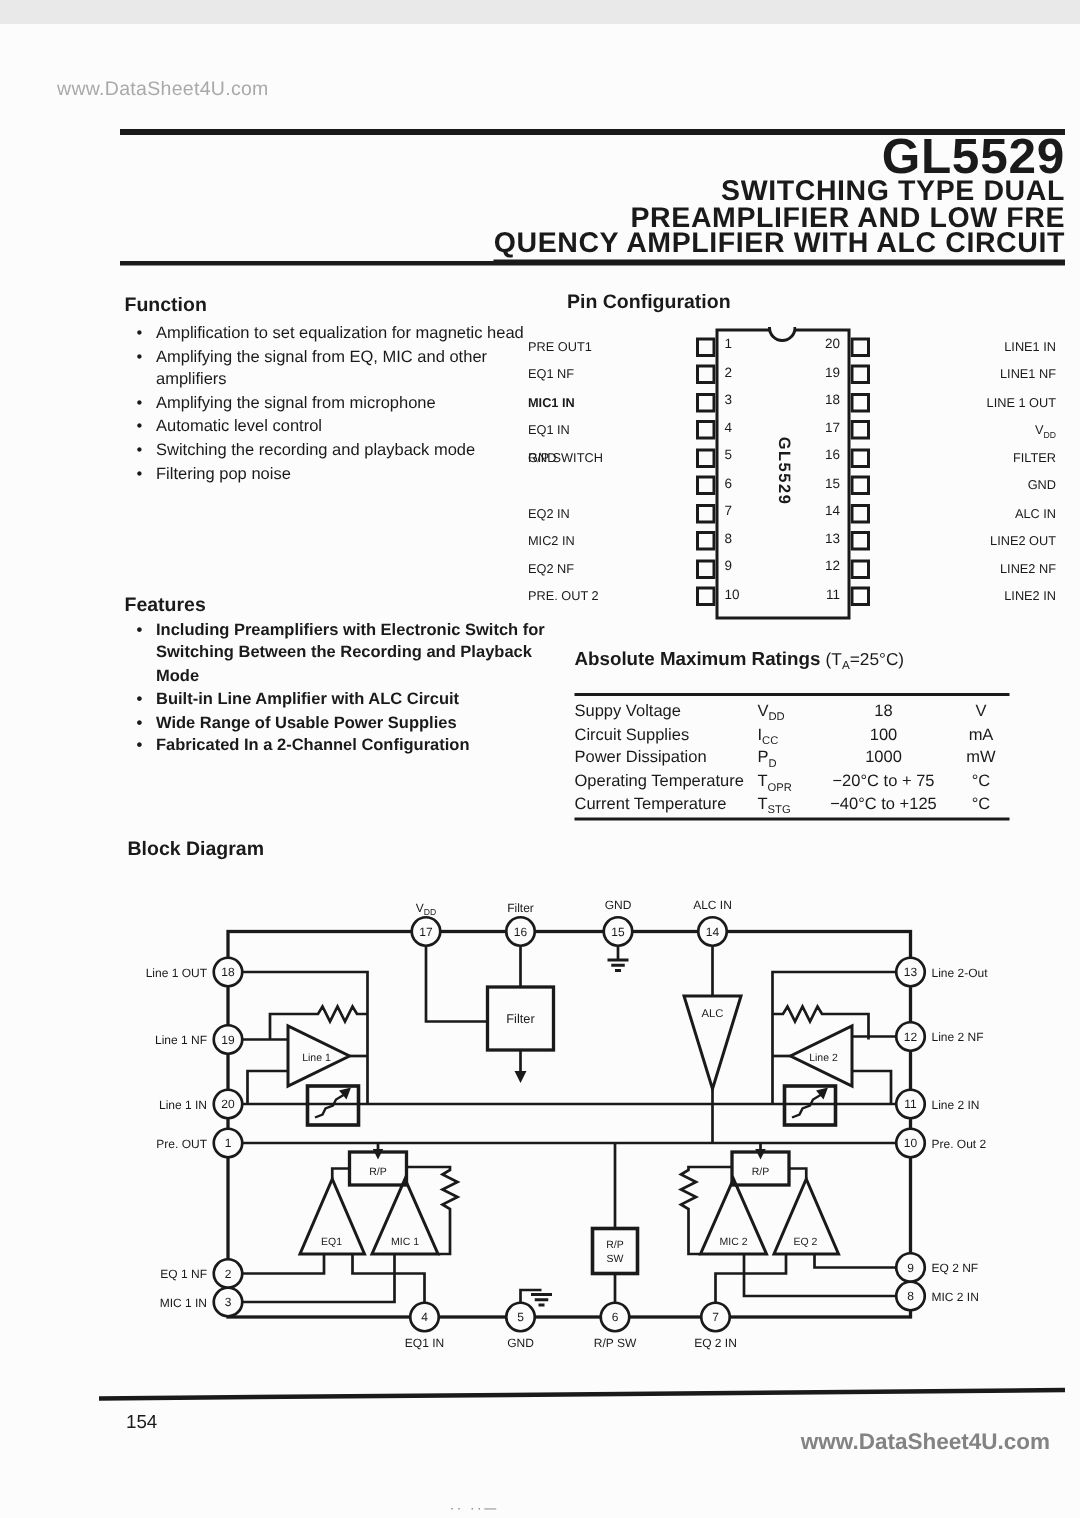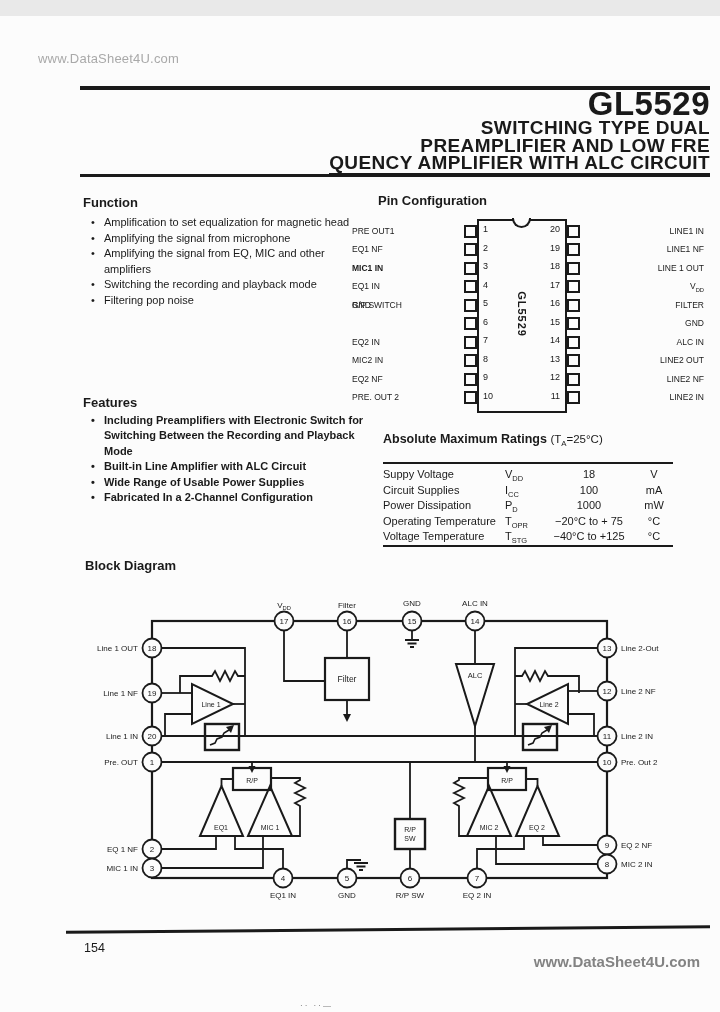--- a/index.html
+++ b/index.html
@@ -50,22 +50,23 @@
     <div class="tl">SWITCHING TYPE DUAL</div>
     <div class="tl">PREAMPLIFIER AND LOW FRE</div>
     <div class="tl"><span class="underline">QUENCY AMPLIFIER WITH ALC CIRCUIT</span></div>
   </div>
 
   <div class="rule" style="left:80px;top:158px;width:630px;height:3px"></div>
 
   <div class="sec-h" style="left:83px;top:179px">Function</div>
   <ul class="blist" style="left:88px;top:199px;width:268px">
       <li>Amplification to set equalization for magnetic head</li>
+      <li>Amplifying the signal from EQ, MIC and other amplifiers</li>
       <li>Amplifying the signal from microphone</li>
-      <li>Amplifying the signal from EQ, MIC and other amplifiers</li>
+      <li>Automatic level control</li>
       <li>Switching the recording and playback mode</li>
       <li>Filtering pop noise</li>
     </ul>
 
   <div class="sec-h" style="left:83px;top:379px">Features</div>
   <ul class="blist bold" style="left:88px;top:397px;width:296px">
       <li>Including Preamplifiers with Electronic Switch for Switching Between the Recording and Playback Mode</li>
       <li>Built-in Line Amplifier with ALC Circuit</li>
       <li>Wide Range of Usable Power Supplies</li>
       <li>Fabricated In a 2-Channel Configuration</li>
@@ -162,21 +163,21 @@
         <div class="amr-c" style="left: 150px; width: 112px; text-align: center;">1000</div>
         <div class="amr-c" style="left: 254px; width: 34px; text-align: center;">mW</div>
       </div>
       <div class="amr-row" style="left: 383px; top: 498.8px;">
         <div class="amr-c" style="left: 0px; width: 122px;">Operating Temperature</div>
         <div class="amr-c" style="left: 122px; width: 28px;">T<sub>OPR</sub></div>
         <div class="amr-c" style="left: 150px; width: 112px; text-align: center;">−20°C to + 75</div>
         <div class="amr-c" style="left: 254px; width: 34px; text-align: center;">°C</div>
       </div>
       <div class="amr-row" style="left: 383px; top: 514.4px;">
-        <div class="amr-c" style="left: 0px; width: 122px;">Voltage Temperature</div>
+        <div class="amr-c" style="left: 0px; width: 122px;">Current Temperature</div>
         <div class="amr-c" style="left: 122px; width: 28px;">T<sub>STG</sub></div>
         <div class="amr-c" style="left: 150px; width: 112px; text-align: center;">−40°C to +125</div>
         <div class="amr-c" style="left: 254px; width: 34px; text-align: center;">°C</div>
       </div>
     </div>
   <div class="rule" style="left:383px;top:529px;width:290px;height:2px"></div>
 
   <div class="sec-h" style="left:85px;top:542px">Block Diagram</div>
 
   <svg id="bdsvg" viewBox="0 0 585 345" style="position:absolute;left:85px;top:560px;width:585px;height:345px">

